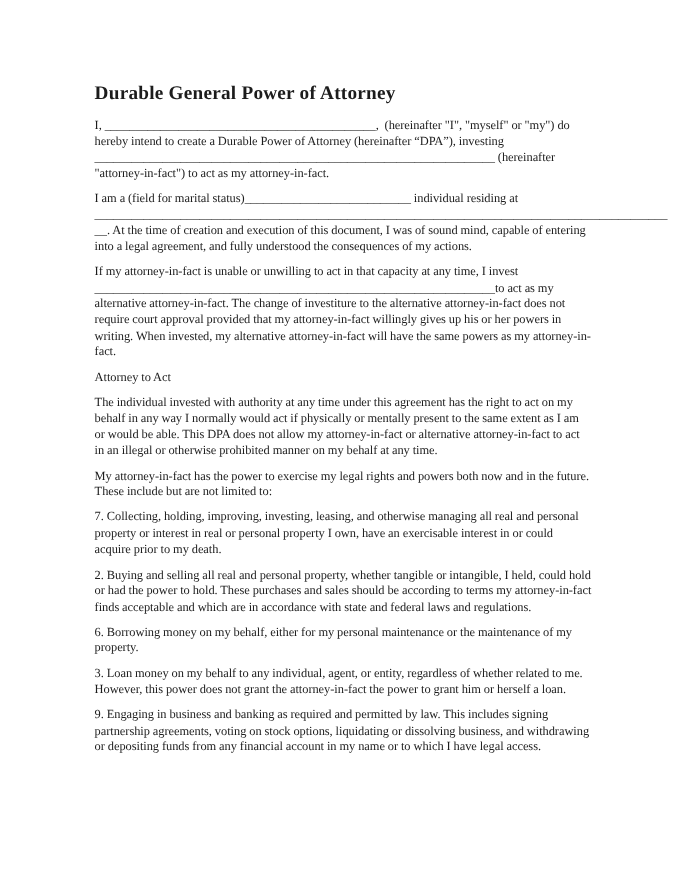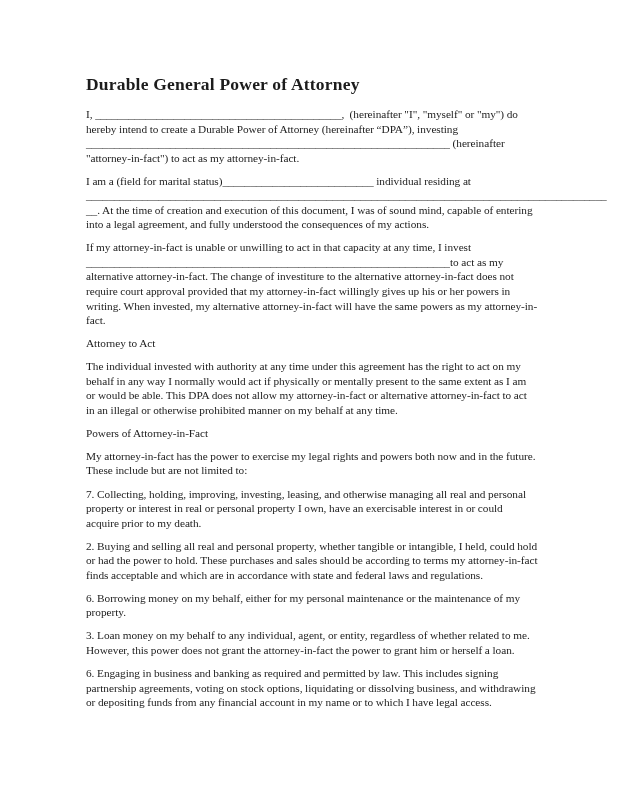--- a/index.html
+++ b/index.html
@@ -46,21 +46,20 @@
 <body>
 
 <div class="page">
   <h1 class="doc-title">Durable General Power of Attorney</h1>
   <div class="doc-body">
       <p class="block">I, ____________________________________________,  (hereinafter "I", "myself" or "my") do hereby intend to create a Durable Power of Attorney (hereinafter “DPA”), investing _________________________________________________________________ (hereinafter "attorney-in-fact") to act as my attorney-in-fact.</p>
       <p class="block">I am a (field for marital status)___________________________ individual residing at _____________________________________________________________________________________________ __. At the time of creation and execution of this document, I was of sound mind, capable of entering into a legal agreement, and fully understood the consequences of my actions.</p>
       <p class="block">If my attorney-in-fact is unable or unwilling to act in that capacity at any time, I invest _________________________________________________________________to act as my alternative attorney-in-fact. The change of investiture to the alternative attorney-in-fact does not require court approval provided that my attorney-in-fact willingly gives up his or her powers in writing. When invested, my alternative attorney-in-fact will have the same powers as my attorney-in-fact.</p>
       <p class="block">Attorney to Act</p>
       <p class="block">The individual invested with authority at any time under this agreement has the right to act on my behalf in any way I normally would act if physically or mentally present to the same extent as I am or would be able. This DPA does not allow my attorney-in-fact or alternative attorney-in-fact to act in an illegal or otherwise prohibited manner on my behalf at any time.</p>
-      <p class="block">Powers of Attorney-in-Fact</p>
       <p class="block">My attorney-in-fact has the power to exercise my legal rights and powers both now and in the future. These include but are not limited to:</p>
       <p class="block">7. Collecting, holding, improving, investing, leasing, and otherwise managing all real and personal property or interest in real or personal property I own, have an exercisable interest in or could acquire prior to my death.</p>
       <p class="block">2. Buying and selling all real and personal property, whether tangible or intangible, I held, could hold or had the power to hold. These purchases and sales should be according to terms my attorney-in-fact finds acceptable and which are in accordance with state and federal laws and regulations.</p>
       <p class="block">6. Borrowing money on my behalf, either for my personal maintenance or the maintenance of my property.</p>
       <p class="block">3. Loan money on my behalf to any individual, agent, or entity, regardless of whether related to me. However, this power does not grant the attorney-in-fact the power to grant him or herself a loan.</p>
-      <p class="block">6. Engaging in business and banking as required and permitted by law. This includes signing partnership agreements, voting on stock options, liquidating or dissolving business, and withdrawing or depositing funds from any financial account in my name or to which I have legal access.</p>
+      <p class="block">9. Engaging in business and banking as required and permitted by law. This includes signing partnership agreements, voting on stock options, liquidating or dissolving business, and withdrawing or depositing funds from any financial account in my name or to which I have legal access.</p>
     </div>
 </div>
 
 </body></html>

